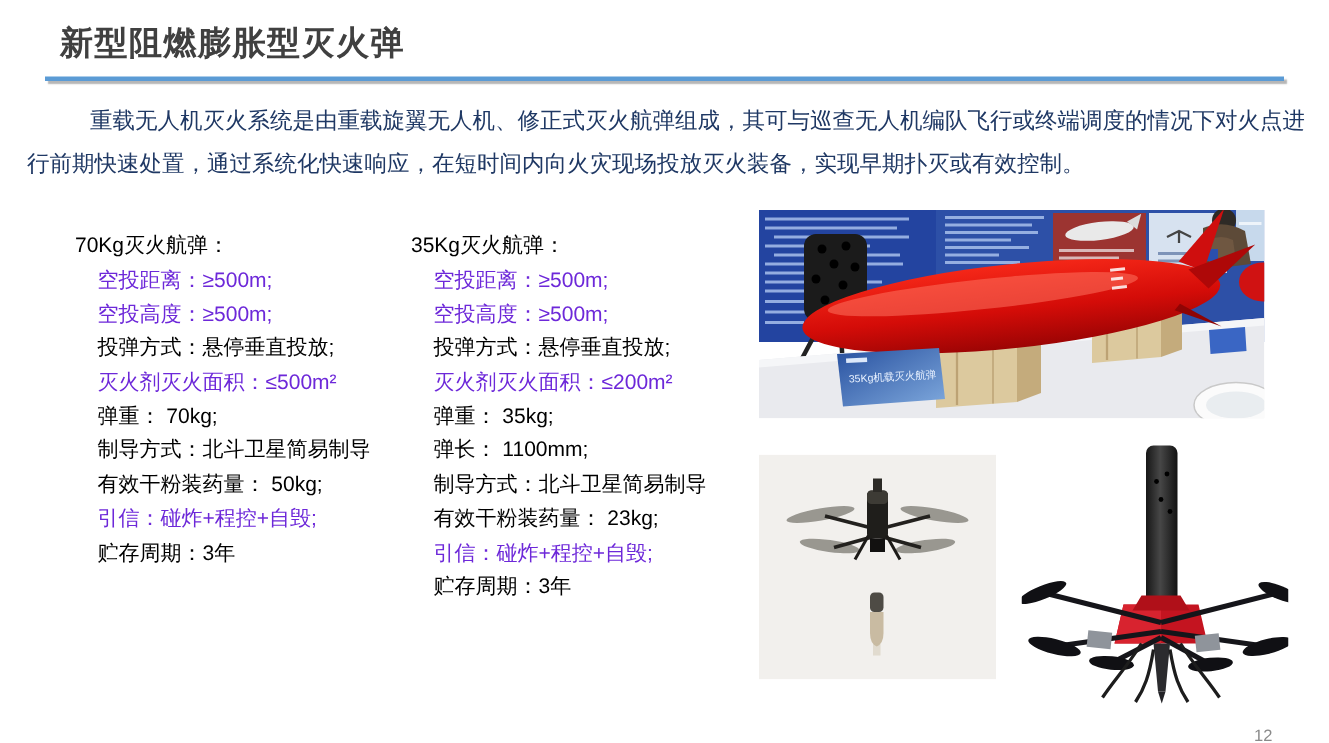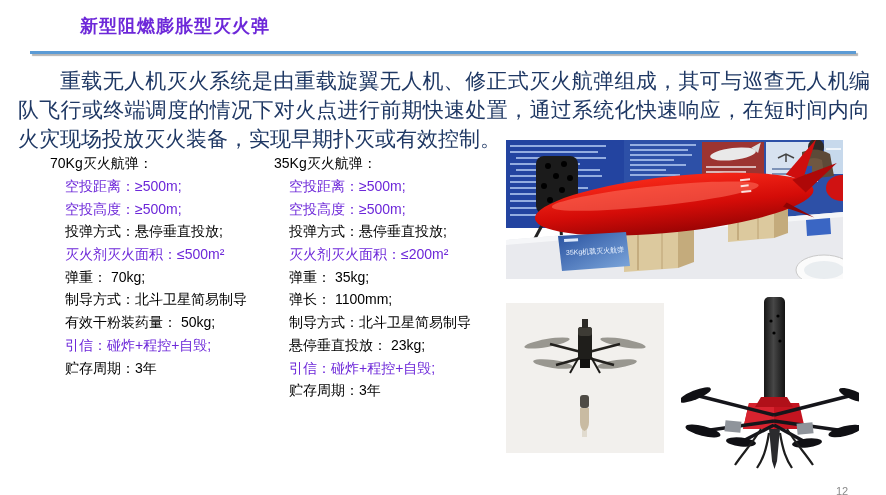--- a/index.html
+++ b/index.html
@@ -2,29 +2,29 @@
 <html><head>
 <meta charset="utf-8">
 <style>
   html,body{margin:0;padding:0;}
   body{
     width:886px;height:495px;position:relative;background:#ffffff;
     font-family:"Liberation Sans",sans-serif;overflow:hidden;
   }
   .slide-title{
     position:absolute;left:40px;top:14px;
-    font-size:18px;font-weight:bold;color:#6d28d9;letter-spacing:1px;margin-left:40px;
+    font-size:22px;font-weight:bold;color:#404040;letter-spacing:1px;
   }
   .title-rule{
     position:absolute;left:30px;top:51px;width:826px;height:3px;
     background:#5B9BD5;box-shadow:2px 2px 1px rgba(120,120,120,.55);
   }
   .intro{
     position:absolute;left:18px;top:66px;width:852px;
-    font-size:21px;line-height:29px;color:#1F3864;
+    font-size:15px;line-height:29px;color:#1F3864;
     text-indent:42px;text-align:justify;
   }
   .spec-col{position:absolute;top:153px;font-size:14px;color:#000;}
   .spec-col.left{left:50px;}
   .spec-col.right{left:274px;}
   .spec-row{height:22.7px;display:flex;align-items:center;white-space:pre;}
   .spec-row.item{padding-left:15px;}
   .spec-row.red{color:#6d28d9;}
   .photo{position:absolute;overflow:hidden;}
   #photo-exhibit{left:506px;top:140px;width:337px;height:139px;}
@@ -58,21 +58,21 @@
 
 <div class="spec-col right">
   <div class="spec-row">35Kg灭火航弹：</div>
   <div class="spec-row item red">空投距离：≥500m;</div>
   <div class="spec-row item red">空投高度：≥500m;</div>
   <div class="spec-row item">投弹方式：悬停垂直投放;</div>
   <div class="spec-row item red">灭火剂灭火面积：≤200m²</div>
   <div class="spec-row item">弹重： 35kg;</div>
   <div class="spec-row item">弹长： 1100mm;</div>
   <div class="spec-row item">制导方式：北斗卫星简易制导</div>
-  <div class="spec-row item">悬停垂直投放： 23kg;</div>
+  <div class="spec-row item">有效干粉装药量： 23kg;</div>
   <div class="spec-row item red">引信：碰炸+程控+自毁;</div>
   <div class="spec-row item">贮存周期：3年</div>
 </div>
 
 <div class="photo" id="photo-exhibit">
   <svg width="337" height="139" viewBox="0 0 337 139" xmlns="http://www.w3.org/2000/svg">
     <defs>
       <linearGradient id="redGrad" x1="0" y1="0" x2="0" y2="1">
         <stop offset="0" stop-color="#f52718"></stop>
         <stop offset="0.55" stop-color="#d40c08"></stop>

